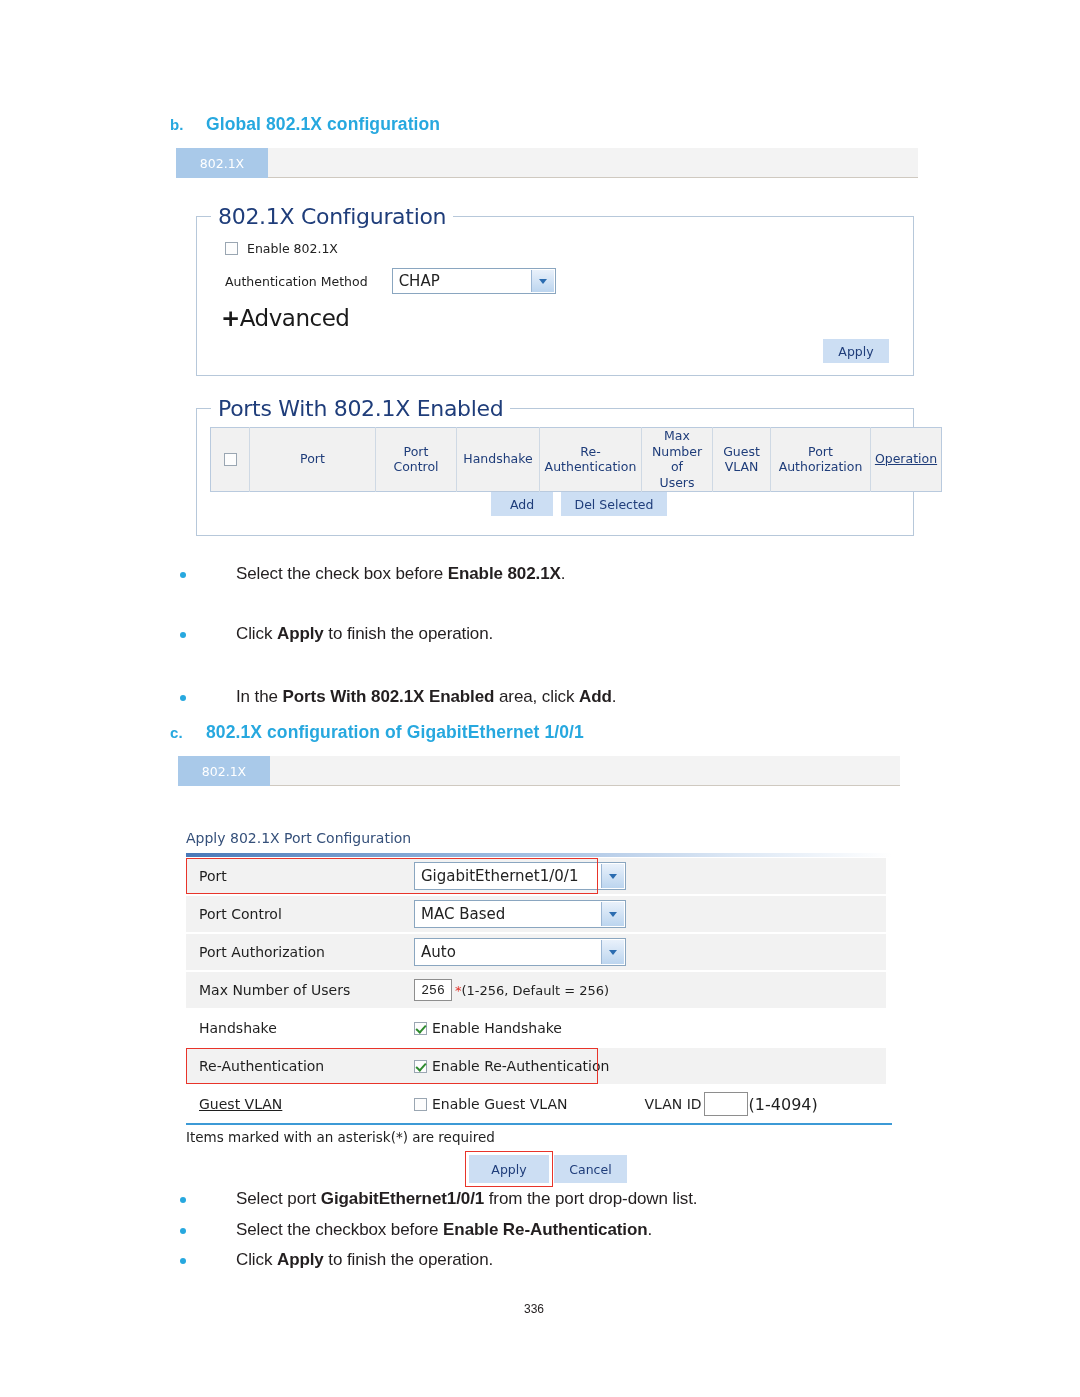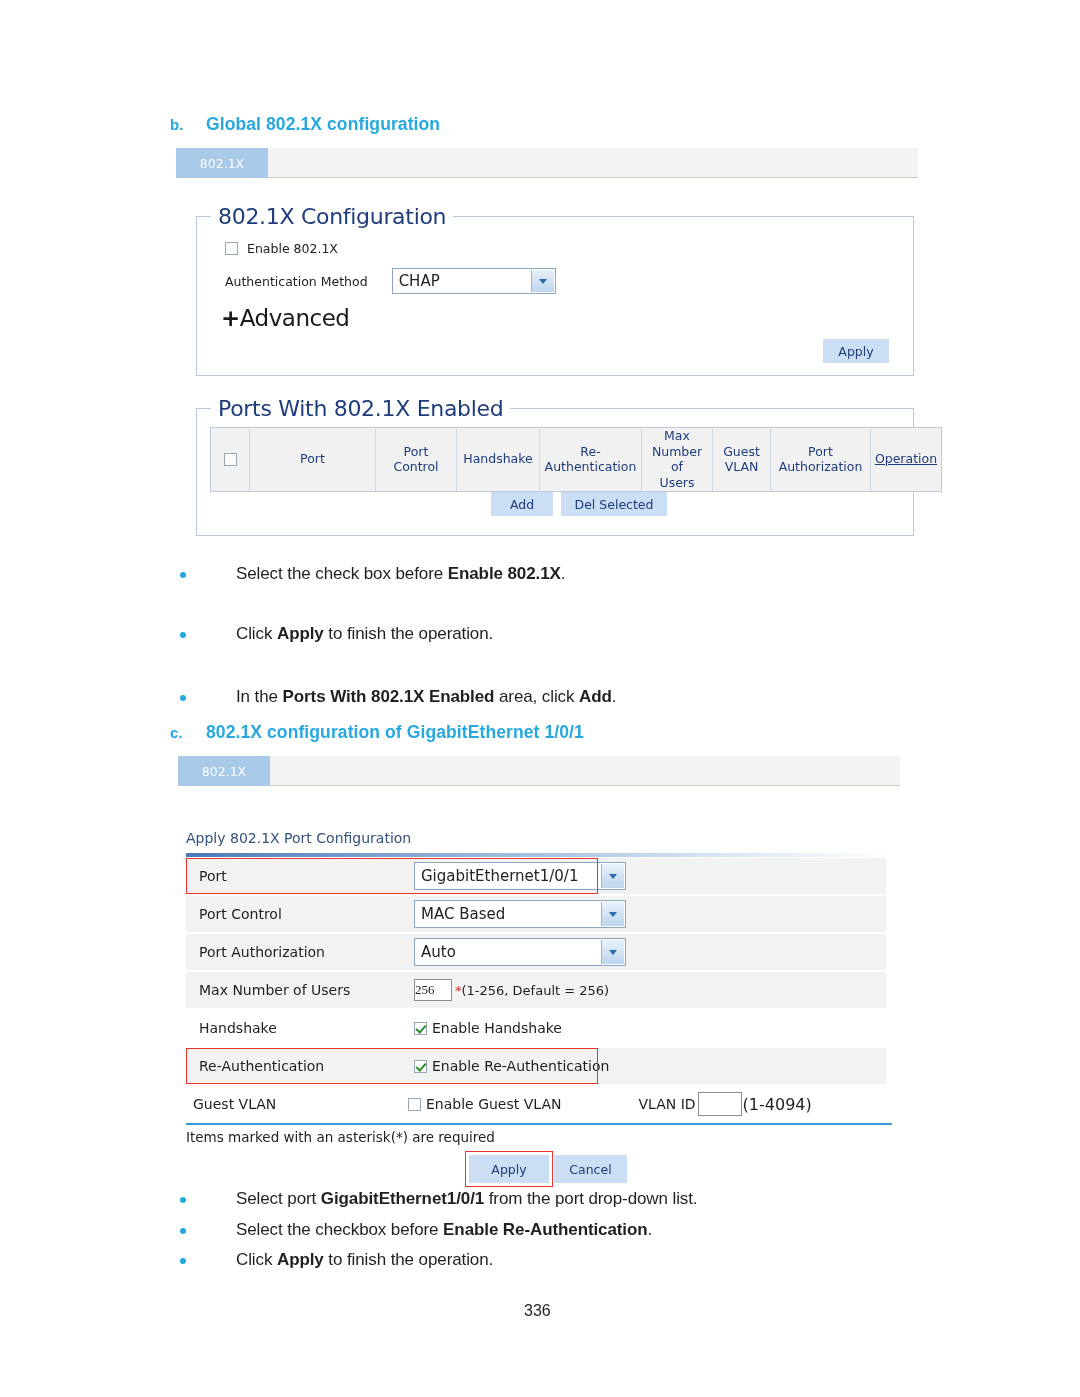--- a/index.html
+++ b/index.html
@@ -173,25 +173,25 @@
   .sel .arrow::after {
     content: "";
     border-left: 4.5px solid transparent;
     border-right: 4.5px solid transparent;
     border-top: 5px solid #2b6cb0;
   }
 
   .txtbox {
     display: inline-flex;
     align-items: center;
-    justify-content: flex-start;
+    justify-content: center;
     border: 1px solid #8e8e8e;
     background: #ffffff;
     box-sizing: border-box;
-    font-family: Liberation Serif, serif;
+    font-family: Liberation Mono, monospace;
     font-size: 13px;
     color: #222;
   }
 
   .btn {
     display: inline-flex;
     align-items: center;
     justify-content: center;
     background: #ccdef3;
     color: #1f3d7a;
@@ -263,21 +263,21 @@
   }
   .note {
     position: absolute;
     font-family: "DejaVu Sans", sans-serif;
     font-size: 13.5px;
     color: #1f1f1f;
     white-space: nowrap;
   }
   .pagenum {
     position: absolute;
-    font-size: 16px;
+    font-size: 12px;
     color: #231f20;
     font-family: "Liberation Sans", sans-serif;
   }
   .req-star {
     color: #e03127;
     font-size: 13px;
     font-family: "DejaVu Sans", sans-serif;
   }
   .plusadv {
     position: absolute;
@@ -438,21 +438,21 @@
     </div>
 
     <div class="frow shade" style="left:8px; top:292px; width:700px; height:36px;">
       <span class="fname" style="margin-left:13px; width:215px;">Re-Authentication</span>
       <span class="chk checked"></span>
       <span class="fname" style="margin-left:5px;">Enable Re-Authentication</span>
     </div>
     <div class="redbox" style="left:8px; top:292px; width:412px; height:36px;"></div>
 
     <div class="frow" style="left:8px; top:330px; width:700px; height:36px;">
-      <span class="fname" style="margin-left:7px; width:215px;">Guest VLAN</span>
+      <span class="fname" style="margin-left:13px; width:215px;text-decoration:underline;">Guest VLAN</span>
       <span class="chk"></span>
       <span class="fname" style="margin-left:5px;">Enable Guest VLAN</span>
       <span class="fname" style="margin-left:77px;">VLAN ID</span>
       <span class="txtbox" style="width:44px; height:24px; margin-left:2px;">
         <span></span>
       </span>
       <span class="fname" style="font-size:16px; margin-left:1px;">(1-4094)</span>
     </div>
 
     <div class="thin-line" style="left:8px; top:367px; width:706px;"></div>

